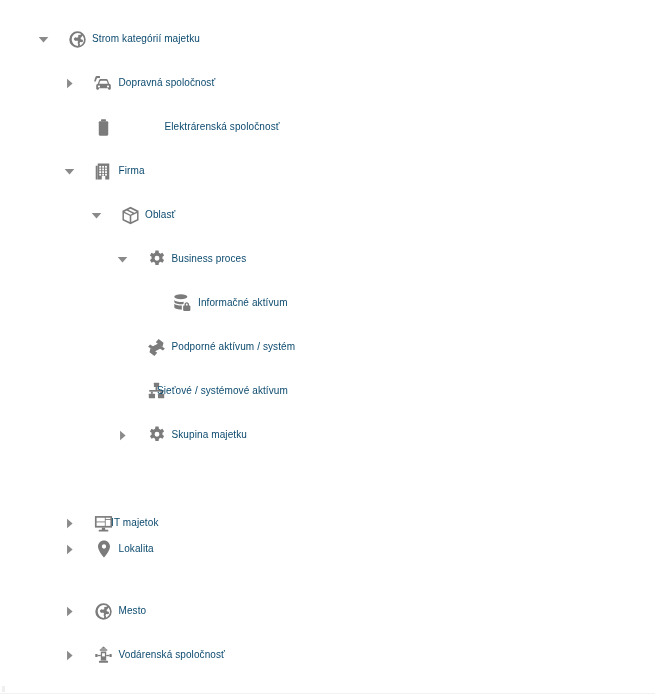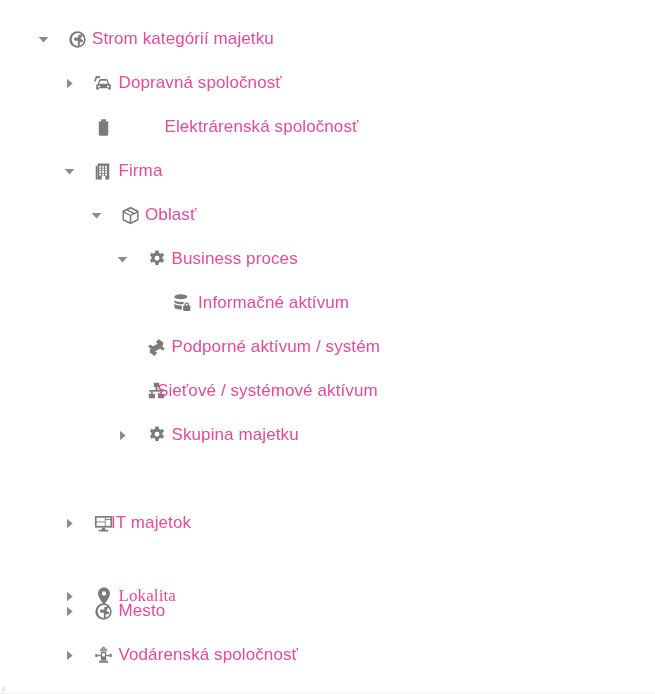--- a/index.html
+++ b/index.html
@@ -47,22 +47,22 @@
     position: absolute;
     width: 24px;
     height: 24px;
     display: flex;
     align-items: center;
     justify-content: center;
   }
   .icon svg { display: block; }
   .label {
     position: absolute;
-    font-size: 17px;
-    color: #ec4899;
+    font-size: 10px;
+    color: #0c4a6e;
     white-space: nowrap;
     letter-spacing: 0.1px;
     line-height: 20px;
   }
   .corner-mark {
     position: absolute;
     left: 2px;
     bottom: 2px;
     width: 3px;
     height: 6px;
@@ -220,21 +220,21 @@
           <rect x="4.1" y="5.4" width="9.4" height="4.3" fill="#ffffff"></rect>
           <rect x="4.1" y="10.7" width="9.4" height="4" fill="#ffffff"></rect>
           <rect x="14.5" y="5.4" width="5.4" height="1.6" fill="#ffffff"></rect>
           <rect x="14.5" y="8" width="5.4" height="6.7" fill="#ffffff"></rect>
           <rect x="10.1" y="16.7" width="3.8" height="2.8"></rect>
           <rect x="6.5" y="19.2" width="11" height="1.9" rx="0.6"></rect>
         </svg>
       </span>
       <span class="label" style="left: 111px; top: 12px;">IT majetok</span>
     </div>
-    <div class="row" style="top: 574px; font-family: Liberation Serif, serif;">
+    <div class="row" style="top: 527px;">
       <span class="twisty" style="left: 59.5px; top: 12px;">
         <svg width="11" height="11" viewBox="0 0 10 10" fill="#8a8a8a">
           <path d="M2.8 0.6v8.8L7.8 5z"></path>
         </svg>
       </span>
       <span class="icon" style="left: 91.5px; top: 10px;">
         <svg width="20" height="20" viewBox="0 0 24 24" fill="#7b7b7b">
           <path d="M12 1.8C8 1.8 4.8 5 4.8 9c0 5.4 7.2 13.2 7.2 13.2S19.2 14.4 19.2 9c0-4-3.2-7.2-7.2-7.2zm0 4.6a2.6 2.6 0 1 1 0 5.2 2.6 2.6 0 0 1 0-5.2z"></path>
         </svg>
       </span>

